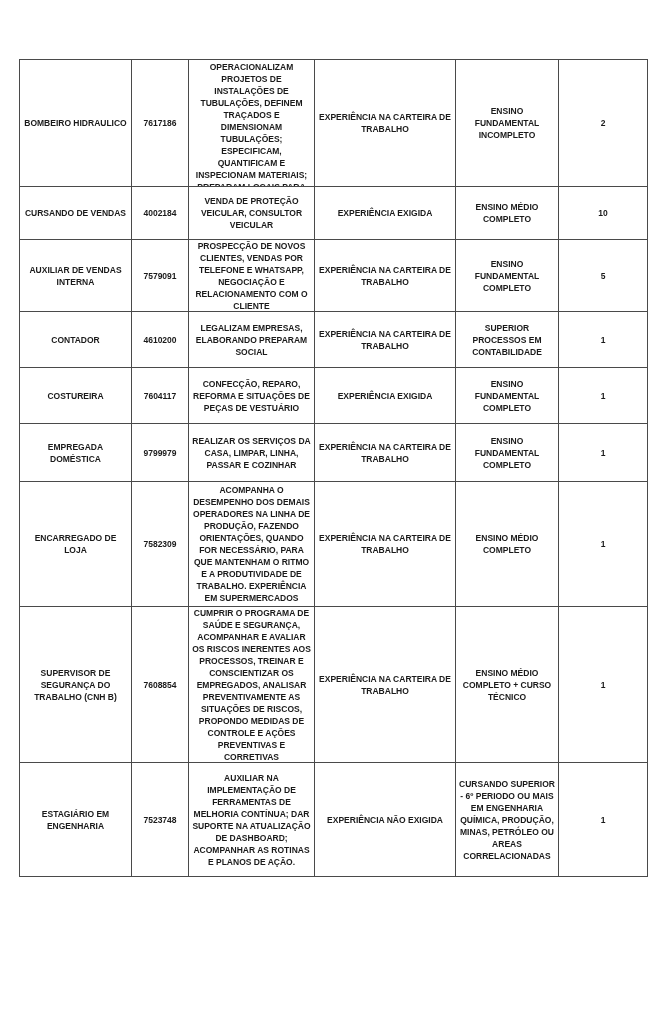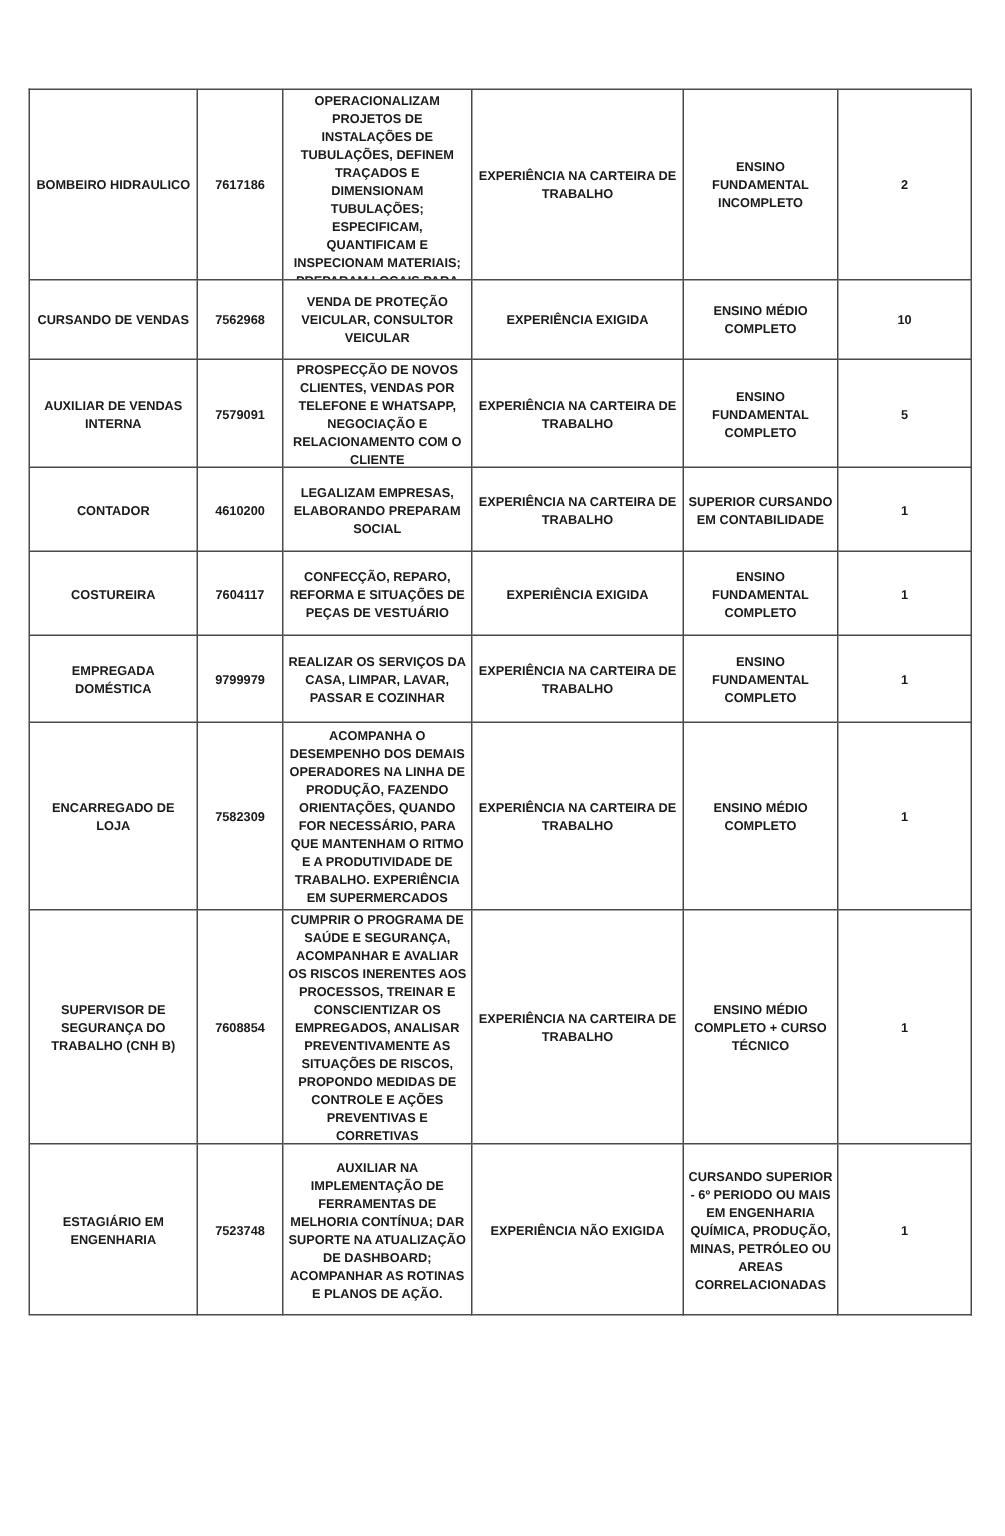--- a/index.html
+++ b/index.html
@@ -45,22 +45,22 @@
     align-items: flex-start;
     padding-top: 1px;
   }
 </style>
 </head>
 <body>
 
 <div class="page">
   <div class="vacancy-table">
       <div class="row"><div class="cell col-title">BOMBEIRO HIDRAULICO</div><div class="cell col-code">7617186</div><div class="cell col-description clip-top">OPERACIONALIZAM PROJETOS DE INSTALAÇÕES DE TUBULAÇÕES, DEFINEM TRAÇADOS E DIMENSIONAM TUBULAÇÕES; ESPECIFICAM, QUANTIFICAM E INSPECIONAM MATERIAIS; PREPARAM LOCAIS PARA INSTALAÇÕES, REALIZAM PRÉ-MONTAGEM E INSTALAM TUBULAÇÕES</div><div class="cell col-experience">EXPERIÊNCIA NA CARTEIRA DE TRABALHO</div><div class="cell col-education">ENSINO FUNDAMENTAL INCOMPLETO</div><div class="cell col-count">2</div></div>
-      <div class="row"><div class="cell col-title">CURSANDO DE VENDAS</div><div class="cell col-code">7562968</div><div class="cell col-description">VENDA DE PROTEÇÃO VEICULAR, CONSULTOR VEICULAR</div><div class="cell col-experience">EXPERIÊNCIA EXIGIDA</div><div class="cell col-education">ENSINO MÉDIO COMPLETO</div><div class="cell col-count">10</div></div>
+      <div class="row"><div class="cell col-title">CURSANDO DE VENDAS</div><div class="cell col-code">4002184</div><div class="cell col-description">VENDA DE PROTEÇÃO VEICULAR, CONSULTOR VEICULAR</div><div class="cell col-experience">EXPERIÊNCIA EXIGIDA</div><div class="cell col-education">ENSINO MÉDIO COMPLETO</div><div class="cell col-count">10</div></div>
       <div class="row"><div class="cell col-title">AUXILIAR DE VENDAS INTERNA</div><div class="cell col-code">7579091</div><div class="cell col-description">PROSPECÇÃO DE NOVOS CLIENTES, VENDAS POR TELEFONE E WHATSAPP, NEGOCIAÇÃO E RELACIONAMENTO COM O CLIENTE</div><div class="cell col-experience">EXPERIÊNCIA NA CARTEIRA DE TRABALHO</div><div class="cell col-education">ENSINO FUNDAMENTAL COMPLETO</div><div class="cell col-count">5</div></div>
-      <div class="row"><div class="cell col-title">CONTADOR</div><div class="cell col-code">4610200</div><div class="cell col-description">LEGALIZAM EMPRESAS, ELABORANDO PREPARAM SOCIAL</div><div class="cell col-experience">EXPERIÊNCIA NA CARTEIRA DE TRABALHO</div><div class="cell col-education">SUPERIOR CURSANDO EM CONTABILIDADE</div><div class="cell col-count">1</div></div>
+      <div class="row"><div class="cell col-title">CONTADOR</div><div class="cell col-code">4610200</div><div class="cell col-description">LEGALIZAM EMPRESAS, ELABORANDO PREPARAM SOCIAL</div><div class="cell col-experience">EXPERIÊNCIA NA CARTEIRA DE TRABALHO</div><div class="cell col-education">SUPERIOR PROCESSOS EM CONTABILIDADE</div><div class="cell col-count">1</div></div>
       <div class="row"><div class="cell col-title">COSTUREIRA</div><div class="cell col-code">7604117</div><div class="cell col-description">CONFECÇÃO, REPARO, REFORMA E SITUAÇÕES DE PEÇAS DE VESTUÁRIO</div><div class="cell col-experience">EXPERIÊNCIA EXIGIDA</div><div class="cell col-education">ENSINO FUNDAMENTAL COMPLETO</div><div class="cell col-count">1</div></div>
-      <div class="row"><div class="cell col-title">EMPREGADA DOMÉSTICA</div><div class="cell col-code">9799979</div><div class="cell col-description">REALIZAR OS SERVIÇOS DA CASA, LIMPAR, LAVAR, PASSAR E COZINHAR</div><div class="cell col-experience">EXPERIÊNCIA NA CARTEIRA DE TRABALHO</div><div class="cell col-education">ENSINO FUNDAMENTAL COMPLETO</div><div class="cell col-count">1</div></div>
+      <div class="row"><div class="cell col-title">EMPREGADA DOMÉSTICA</div><div class="cell col-code">9799979</div><div class="cell col-description">REALIZAR OS SERVIÇOS DA CASA, LIMPAR, LINHA, PASSAR E COZINHAR</div><div class="cell col-experience">EXPERIÊNCIA NA CARTEIRA DE TRABALHO</div><div class="cell col-education">ENSINO FUNDAMENTAL COMPLETO</div><div class="cell col-count">1</div></div>
       <div class="row"><div class="cell col-title">ENCARREGADO DE LOJA</div><div class="cell col-code">7582309</div><div class="cell col-description">ACOMPANHA O DESEMPENHO DOS DEMAIS OPERADORES NA LINHA DE PRODUÇÃO, FAZENDO ORIENTAÇÕES, QUANDO FOR NECESSÁRIO, PARA QUE MANTENHAM O RITMO E A PRODUTIVIDADE DE TRABALHO. EXPERIÊNCIA EM SUPERMERCADOS</div><div class="cell col-experience">EXPERIÊNCIA NA CARTEIRA DE TRABALHO</div><div class="cell col-education">ENSINO MÉDIO COMPLETO</div><div class="cell col-count">1</div></div>
       <div class="row"><div class="cell col-title">SUPERVISOR DE SEGURANÇA DO TRABALHO (CNH B)</div><div class="cell col-code">7608854</div><div class="cell col-description">CUMPRIR O PROGRAMA DE SAÚDE E SEGURANÇA, ACOMPANHAR E AVALIAR OS RISCOS INERENTES AOS PROCESSOS, TREINAR E CONSCIENTIZAR OS EMPREGADOS, ANALISAR PREVENTIVAMENTE AS SITUAÇÕES DE RISCOS, PROPONDO MEDIDAS DE CONTROLE E AÇÕES PREVENTIVAS E CORRETIVAS</div><div class="cell col-experience">EXPERIÊNCIA NA CARTEIRA DE TRABALHO</div><div class="cell col-education">ENSINO MÉDIO COMPLETO + CURSO TÉCNICO</div><div class="cell col-count">1</div></div>
       <div class="row"><div class="cell col-title">ESTAGIÁRIO EM ENGENHARIA</div><div class="cell col-code">7523748</div><div class="cell col-description">AUXILIAR NA IMPLEMENTAÇÃO DE FERRAMENTAS DE MELHORIA CONTÍNUA; DAR SUPORTE NA ATUALIZAÇÃO DE DASHBOARD; ACOMPANHAR AS ROTINAS E PLANOS DE AÇÃO.</div><div class="cell col-experience">EXPERIÊNCIA NÃO EXIGIDA</div><div class="cell col-education">CURSANDO SUPERIOR - 6º PERIODO OU MAIS EM ENGENHARIA QUÍMICA, PRODUÇÃO, MINAS, PETRÓLEO OU AREAS CORRELACIONADAS</div><div class="cell col-count">1</div></div>
     </div>
 </div>
 
 </body></html>

